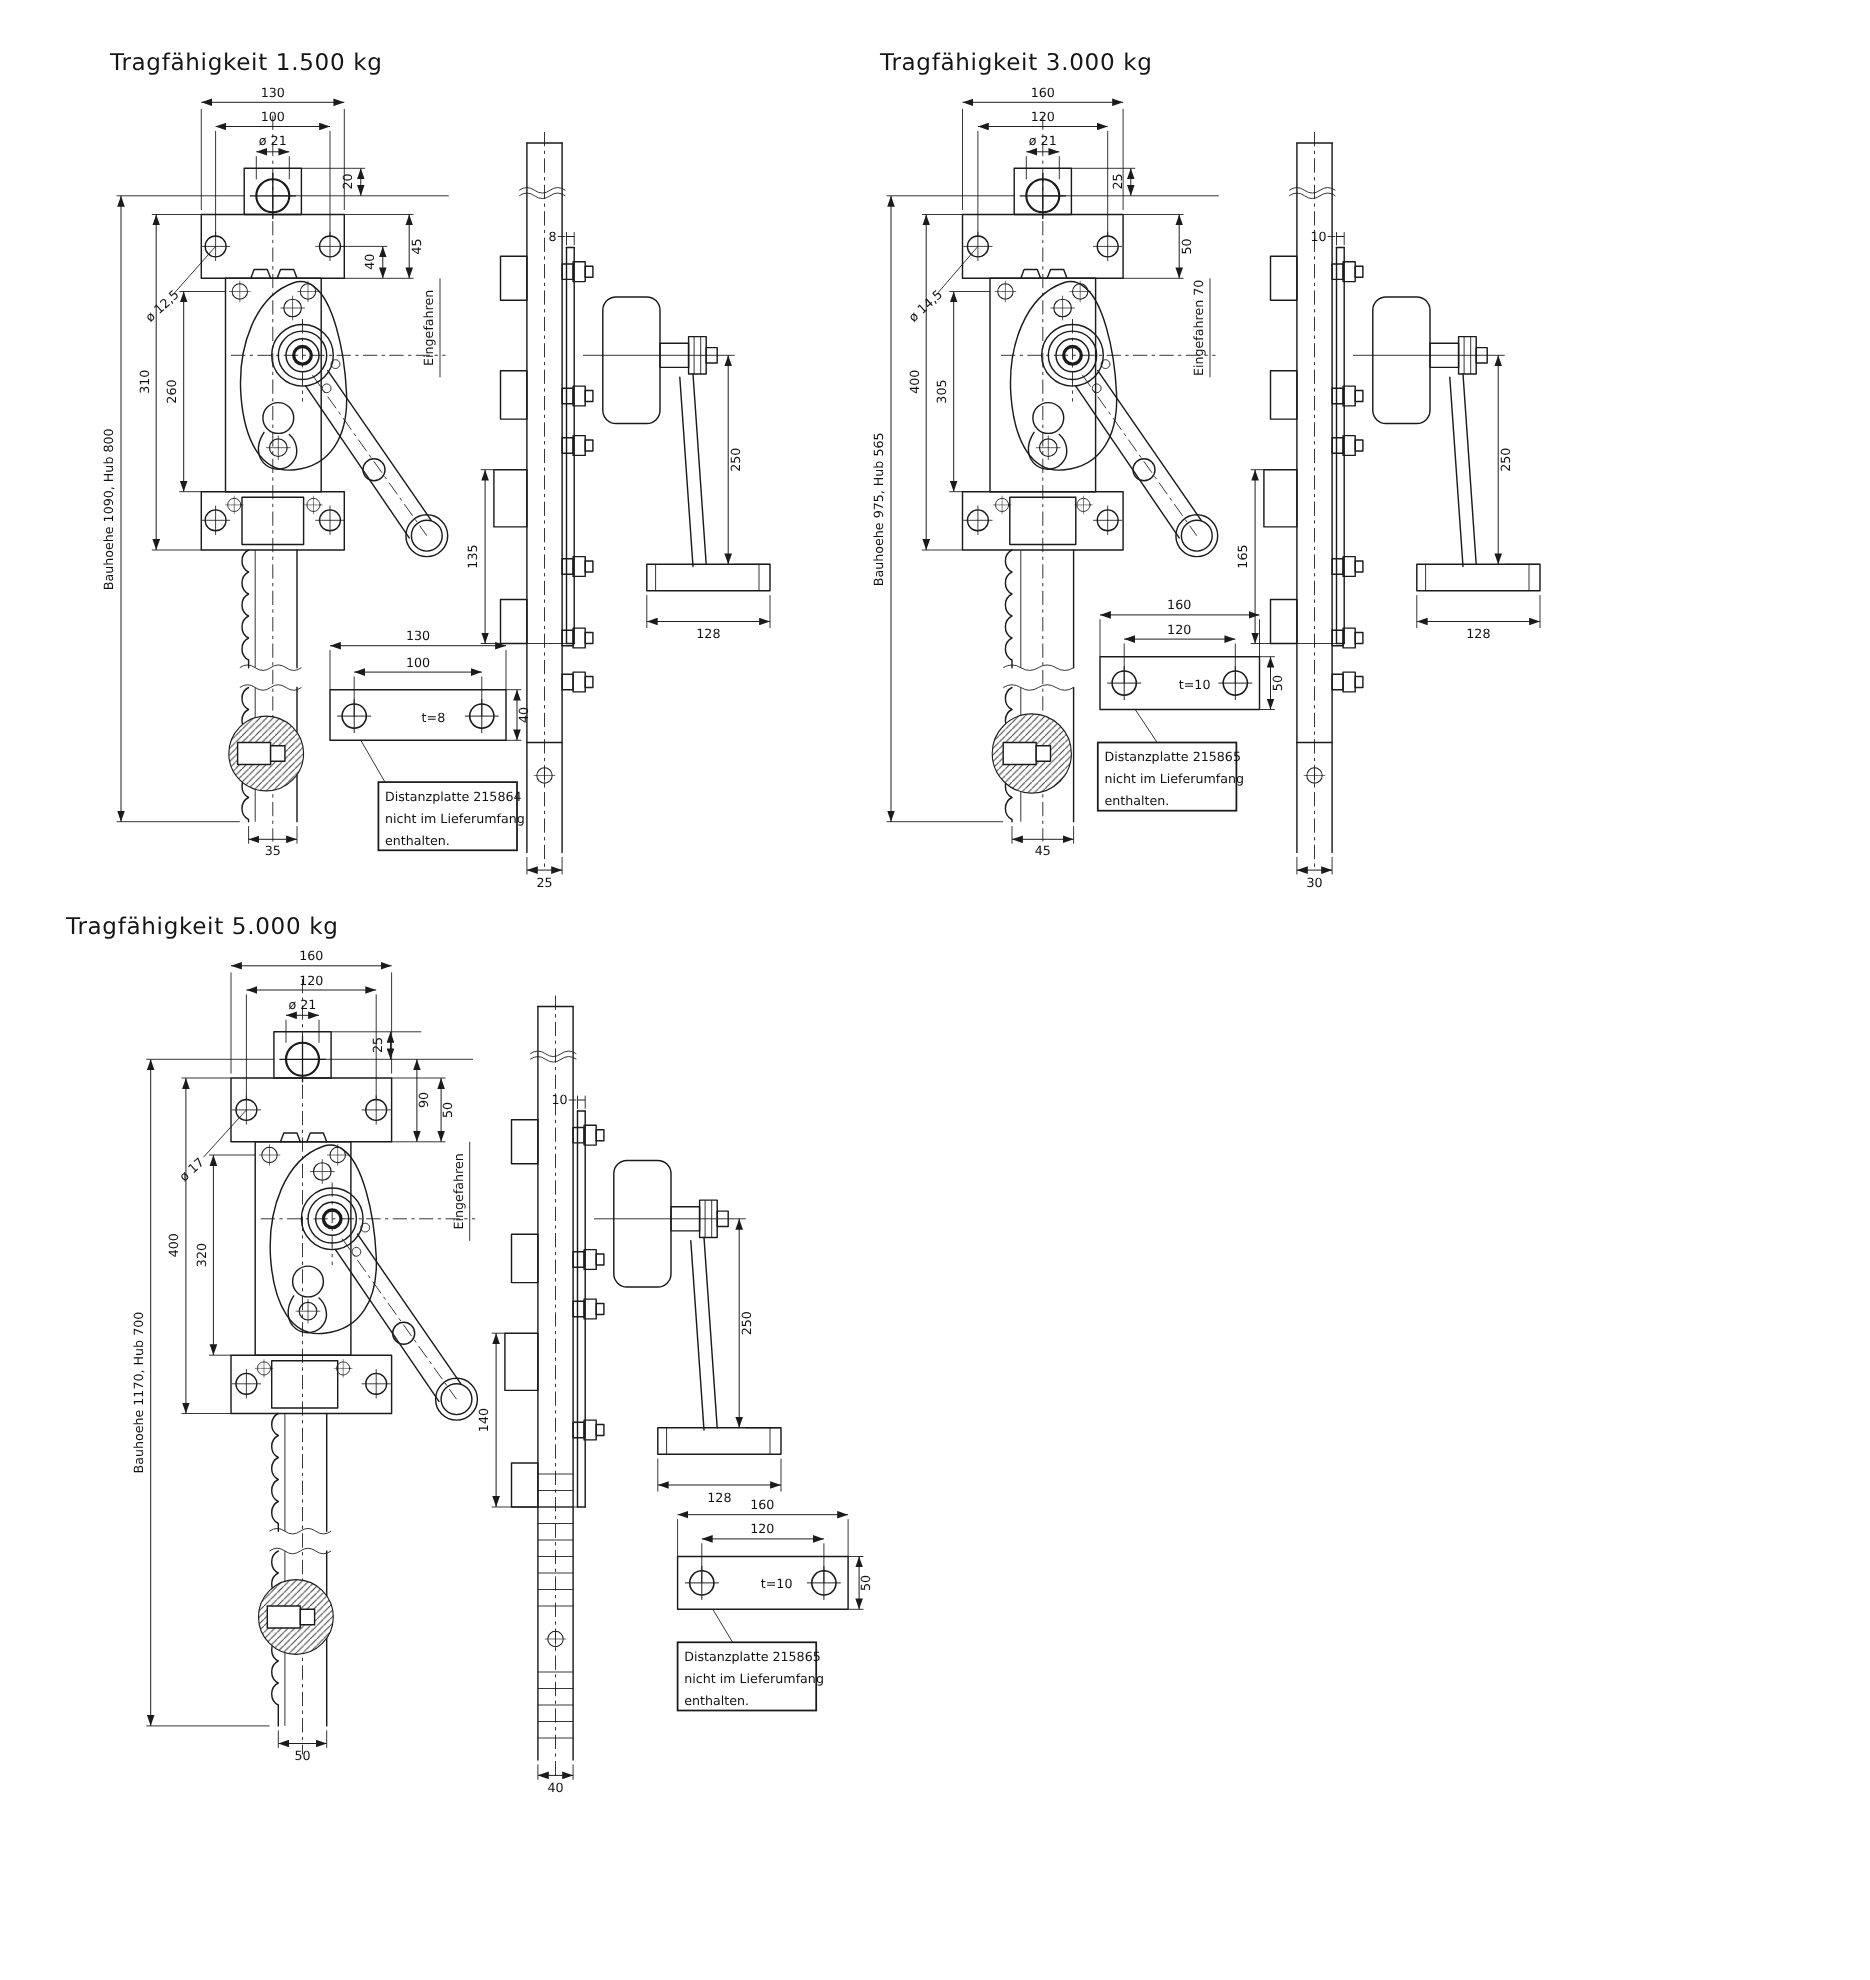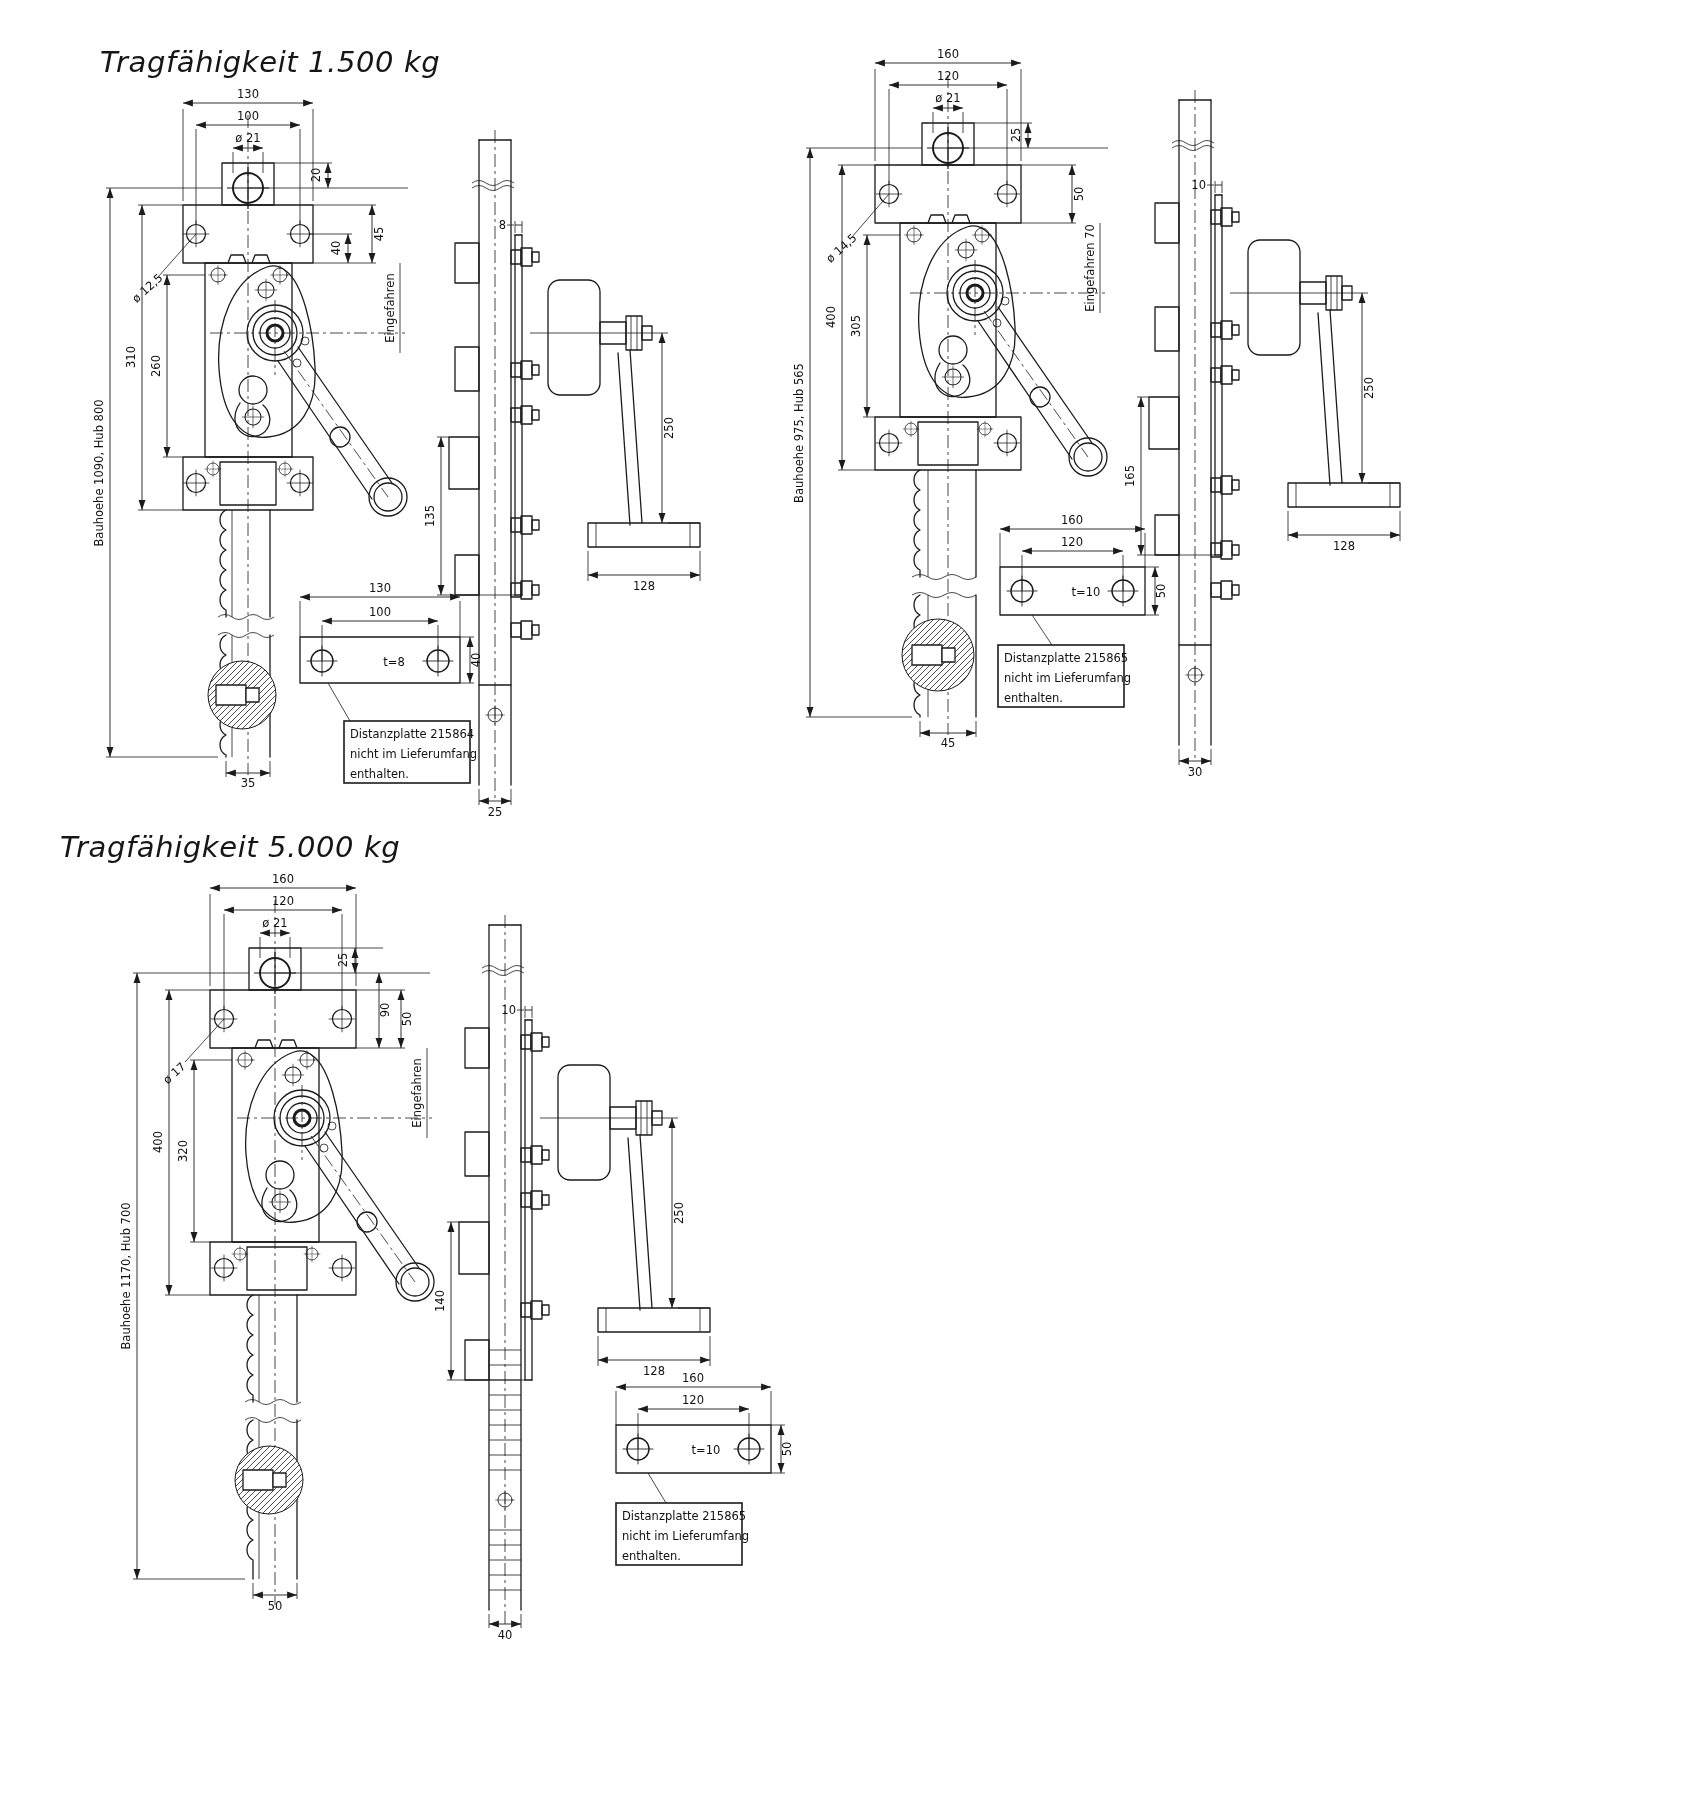--- a/index.html
+++ b/index.html
@@ -1,19 +1,19 @@
 <!DOCTYPE html>
 <html><head>
 <meta charset="utf-8">
 <style>
   html,body{margin:0;padding:0;background:#fff;}
   .sheet{position:relative;width:1700px;height:1800px;background:#ffffff;overflow:hidden;
          font-family:"DejaVu Sans",sans-serif;color:#111;}
   .panel{position:absolute;}
-  .title{font-size:29px;font-weight:400;letter-spacing:.6px;color:#161616;margin:0 0 6px 0;font-style:italic;}
+  .title{font-size:21px;font-weight:400;letter-spacing:.6px;color:#161616;margin:0 0 6px 0;}
   svg{display:block;}
   .ln{stroke:#1b1b1b;stroke-width:1.3;fill:none;stroke-linejoin:round;stroke-linecap:round;}
   .thk{stroke:#1b1b1b;stroke-width:3;fill:none;}
   .lt{stroke:#1b1b1b;stroke-width:0.8;fill:none;}
   .dm{stroke:#1b1b1b;stroke-width:0.9;fill:none;}
   .cl{stroke:#1b1b1b;stroke-width:0.8;fill:none;stroke-dasharray:13 4 3 4;}
   .wh{fill:#ffffff;}
   text.t{font-family:"DejaVu Sans",sans-serif;font-size:11.5px;fill:#111;}
   text.tm{font-family:"DejaVu Sans",sans-serif;font-size:11.5px;fill:#111;text-anchor:middle;}
   .note-rect{fill:#fff;stroke:#1b1b1b;stroke-width:1.6;}
@@ -243,20 +243,21 @@
       <line class="lt" x1="258" y1="598" x2="280" y2="636"></line>
       <rect class="note-rect" x="274" y="636" width="126" height="62"></rect>
       <text class="t" x="280" y="653">Distanzplatte 215864</text>
       <text class="t" x="280" y="673">nicht im Lieferumfang</text>
       <text class="t" x="280" y="693">enthalten.</text>
     </g>
   </svg>
 </section>
 
 <section class="panel" style="left:770px;top:45px;width:680px;height:800px">
+  <h2 class="title" style="margin-left:30px">Tragfähigkeit 3.000 kg</h2>
   <svg width="680" height="740" viewBox="0 0 680 740">
 
     <g>
       <line class="cl" x1="178" y1="30" x2="178" y2="690"></line>
       <rect class="ln" x="152" y="78" width="52" height="42"></rect>
       <use href="#xh" transform="translate(178,103) scale(1.5)"></use>
       <line class="lt" x1="178" y1="103" x2="338" y2="103"></line>
       <rect class="ln" x="105" y="120" width="146" height="58"></rect>
       <use href="#xh" transform="translate(119,149) scale(0.95)"></use>
       <use href="#xh" transform="translate(237,149) scale(0.95)"></use>

